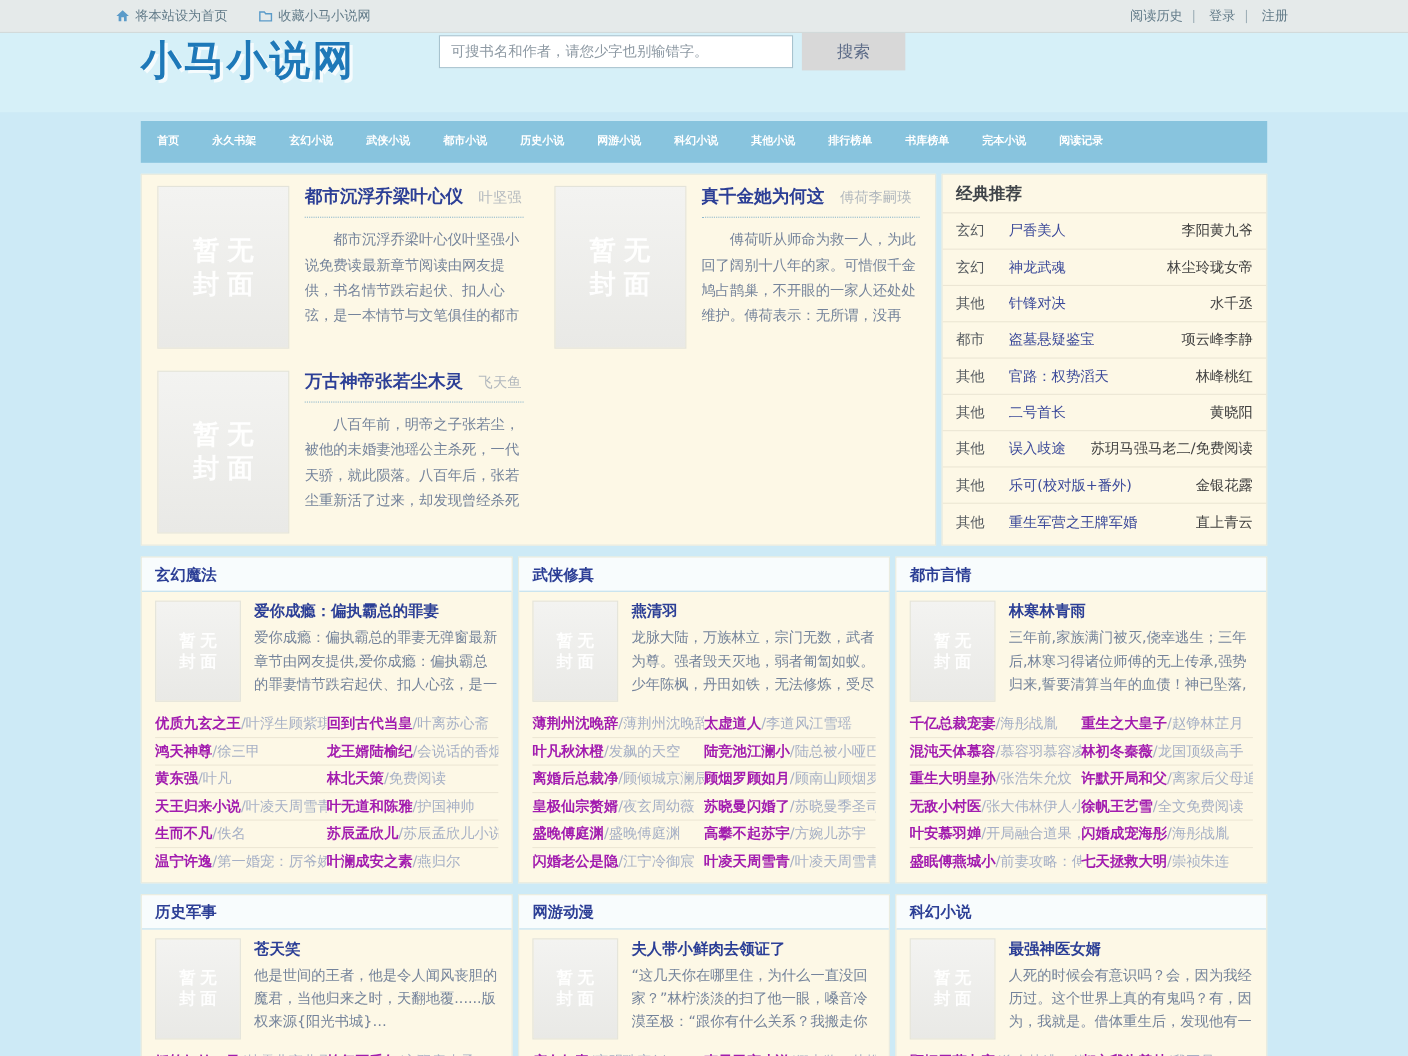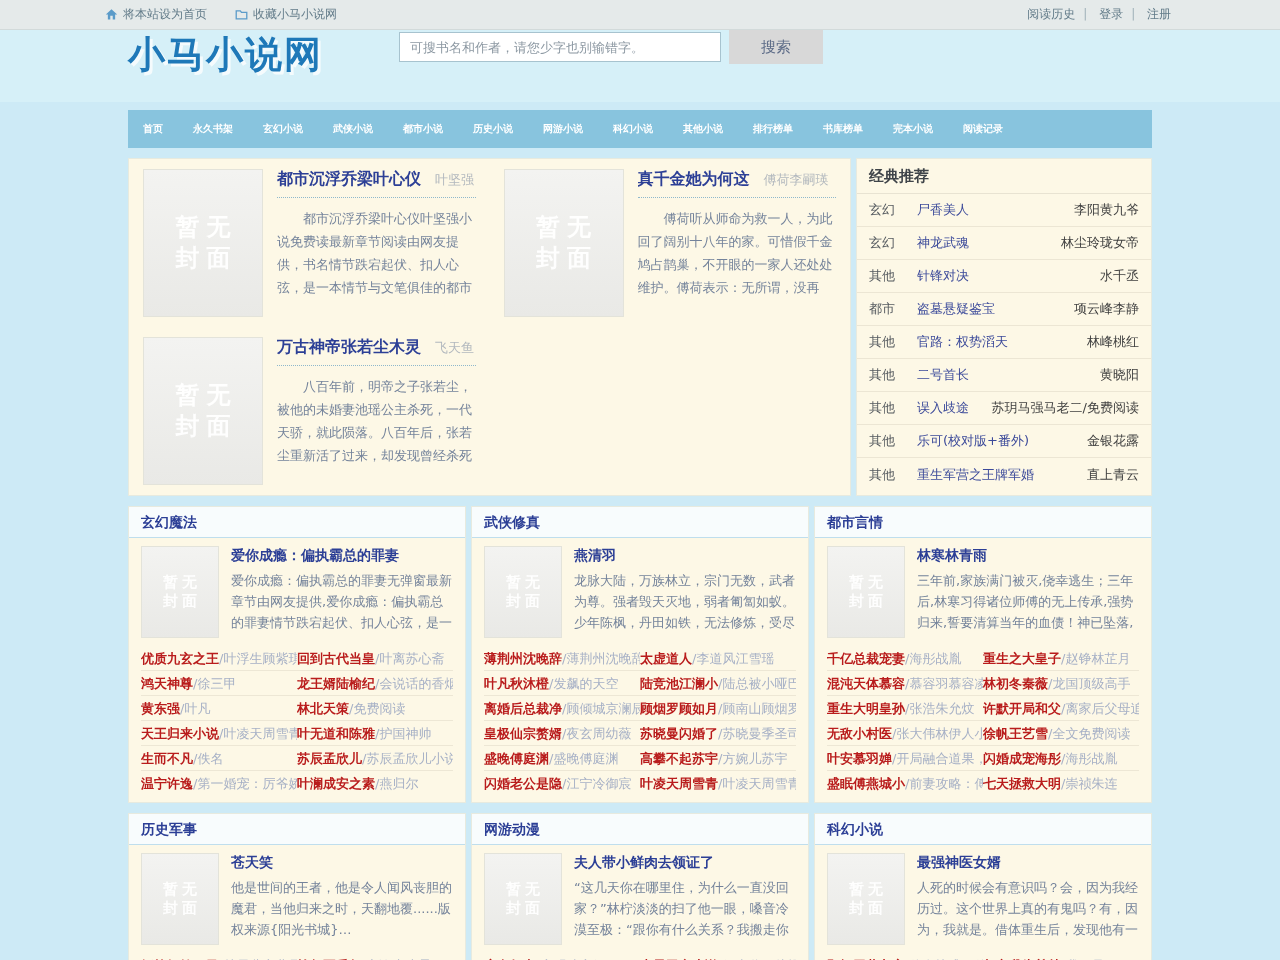--- a/index.html
+++ b/index.html
@@ -61,21 +61,21 @@
   .sec-head { background: #f8fcfd; border-bottom: 1px solid #bfdeed; padding: 5px 12px; }
   .sec-title { color: #2c3f96; font-size: 14px; font-weight: bold; }
   .sec-feat { padding: 8px 12px; display: flex; gap: 12px; }
   .sec-ftext { flex: 1; min-width: 0; }
   .sec-book-title { display: block; color: #2c3f96; font-size: 14px; font-weight: bold; margin: 1px 0 5px; white-space: nowrap; overflow: hidden; }
   .sec-desc { font-size: 13px; line-height: 21px; color: #74839b; max-height: 63px; overflow: hidden; }
   .sec-list { padding: 0 12px 6px; }
   .row { display: flex; height: 25px; line-height: 25px; border-bottom: 1px solid #ede7d5; font-size: 13px; }
   .row:last-child { border-bottom: none; }
   .cell { width: 50%; white-space: nowrap; overflow: hidden; }
-  .cell .main { color: #b91c1c; font-weight: bold; }
+  .cell .main { color: #a21caf; font-weight: bold; }
   .cell .sub { color: #a6b0c6; }
   .cell .sub::before { content: "/"; }
 </style>
 </head>
 <body>
 
 <div class="topbar">
   <div class="topbar-inner">
     <a class="topitem">
       <svg width="13" height="13" viewBox="0 0 16 16">

